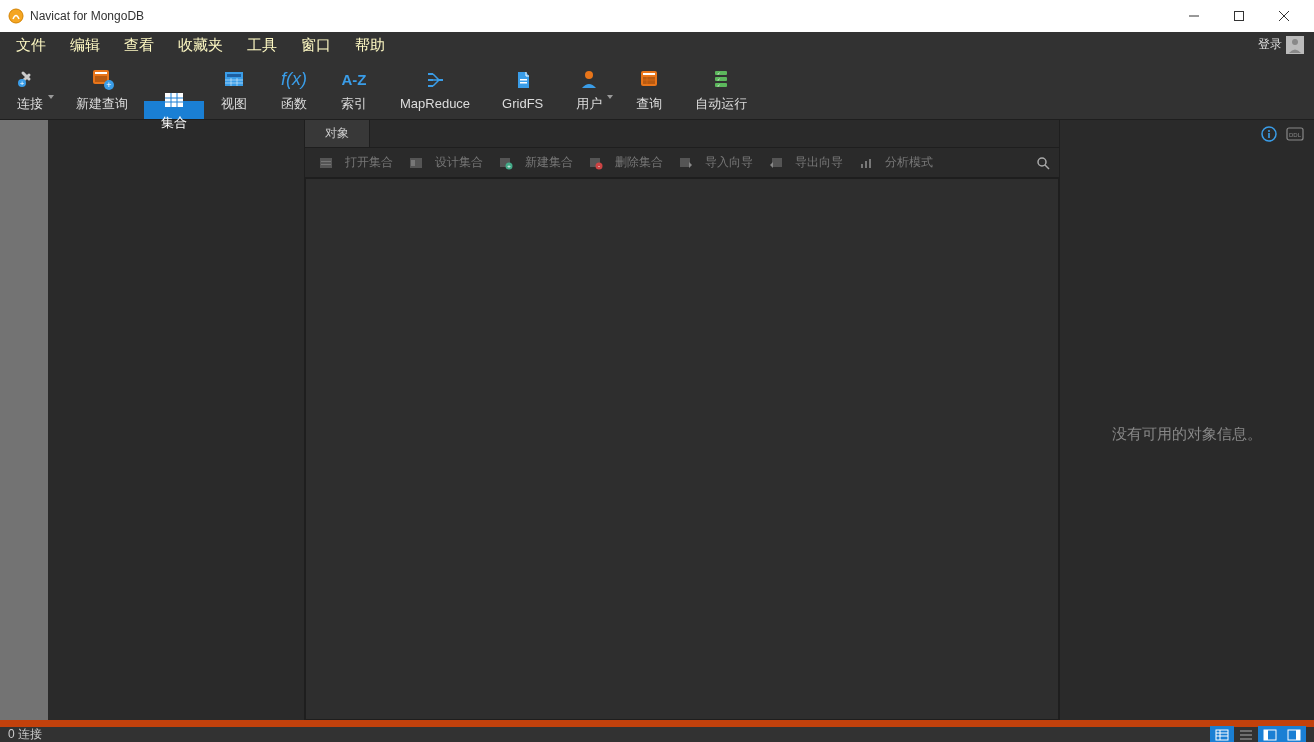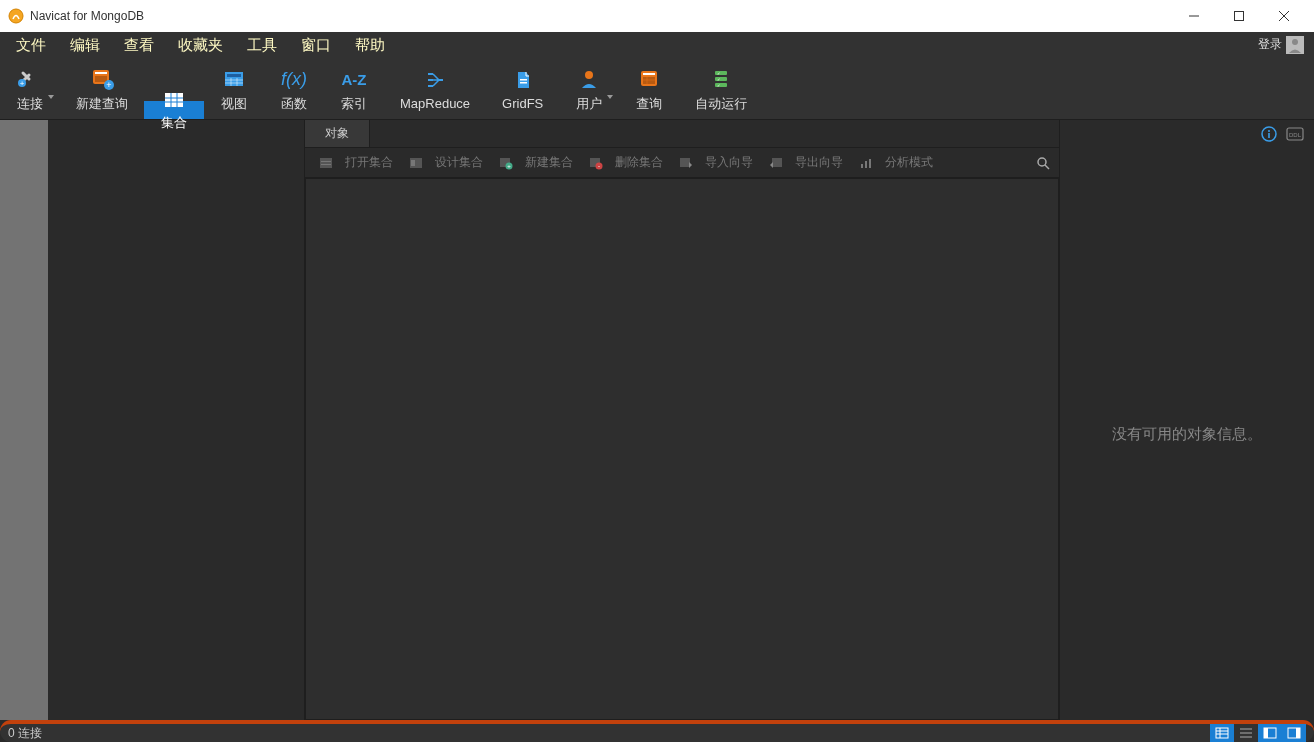--- a/index.html
+++ b/index.html
@@ -48,21 +48,21 @@
 
 .content-area { flex: 1; background: #2e2e2e; border: 1px solid #1e1e1e; margin:0; }
 
 
 .right-header { height: 28px; display: flex; align-items: center; justify-content: flex-end; gap: 8px; padding: 0 10px; }
 .right-header .ri { width: 18px; height: 18px; cursor: pointer; display:flex; align-items:center; justify-content:center;}
 .right-body { flex: 1; display: flex; align-items: center; justify-content: center; }
 .right-body .no-info { font-size: 15px; color: #888; font-family: Liberation Serif, serif; }
 
 
-.statusbar { height: 22px; background: #323232; border-top: 4px solid #c2410c; display: flex; align-items: center; padding: 0 8px; font-size: 12px; color: #ccc; border-radius: 11px; }
+.statusbar { height: 22px; background: #323232; border-top: 7px solid #c2410c; display: flex; align-items: center; padding: 0 8px; font-size: 12px; color: #ccc; }
 .statusbar .sb-spacer { flex: 1; }
 .statusbar .sb-icons { display: flex; gap: 0; }
 .statusbar .sb-icon { width: 24px; height: 18px; display: flex; align-items: center; justify-content: center; cursor: pointer; }
 .statusbar .sb-icon.active { background: #1a7fd4; }
 
 svg { display: block; }
 </style>
 </head>
 <body>
 

